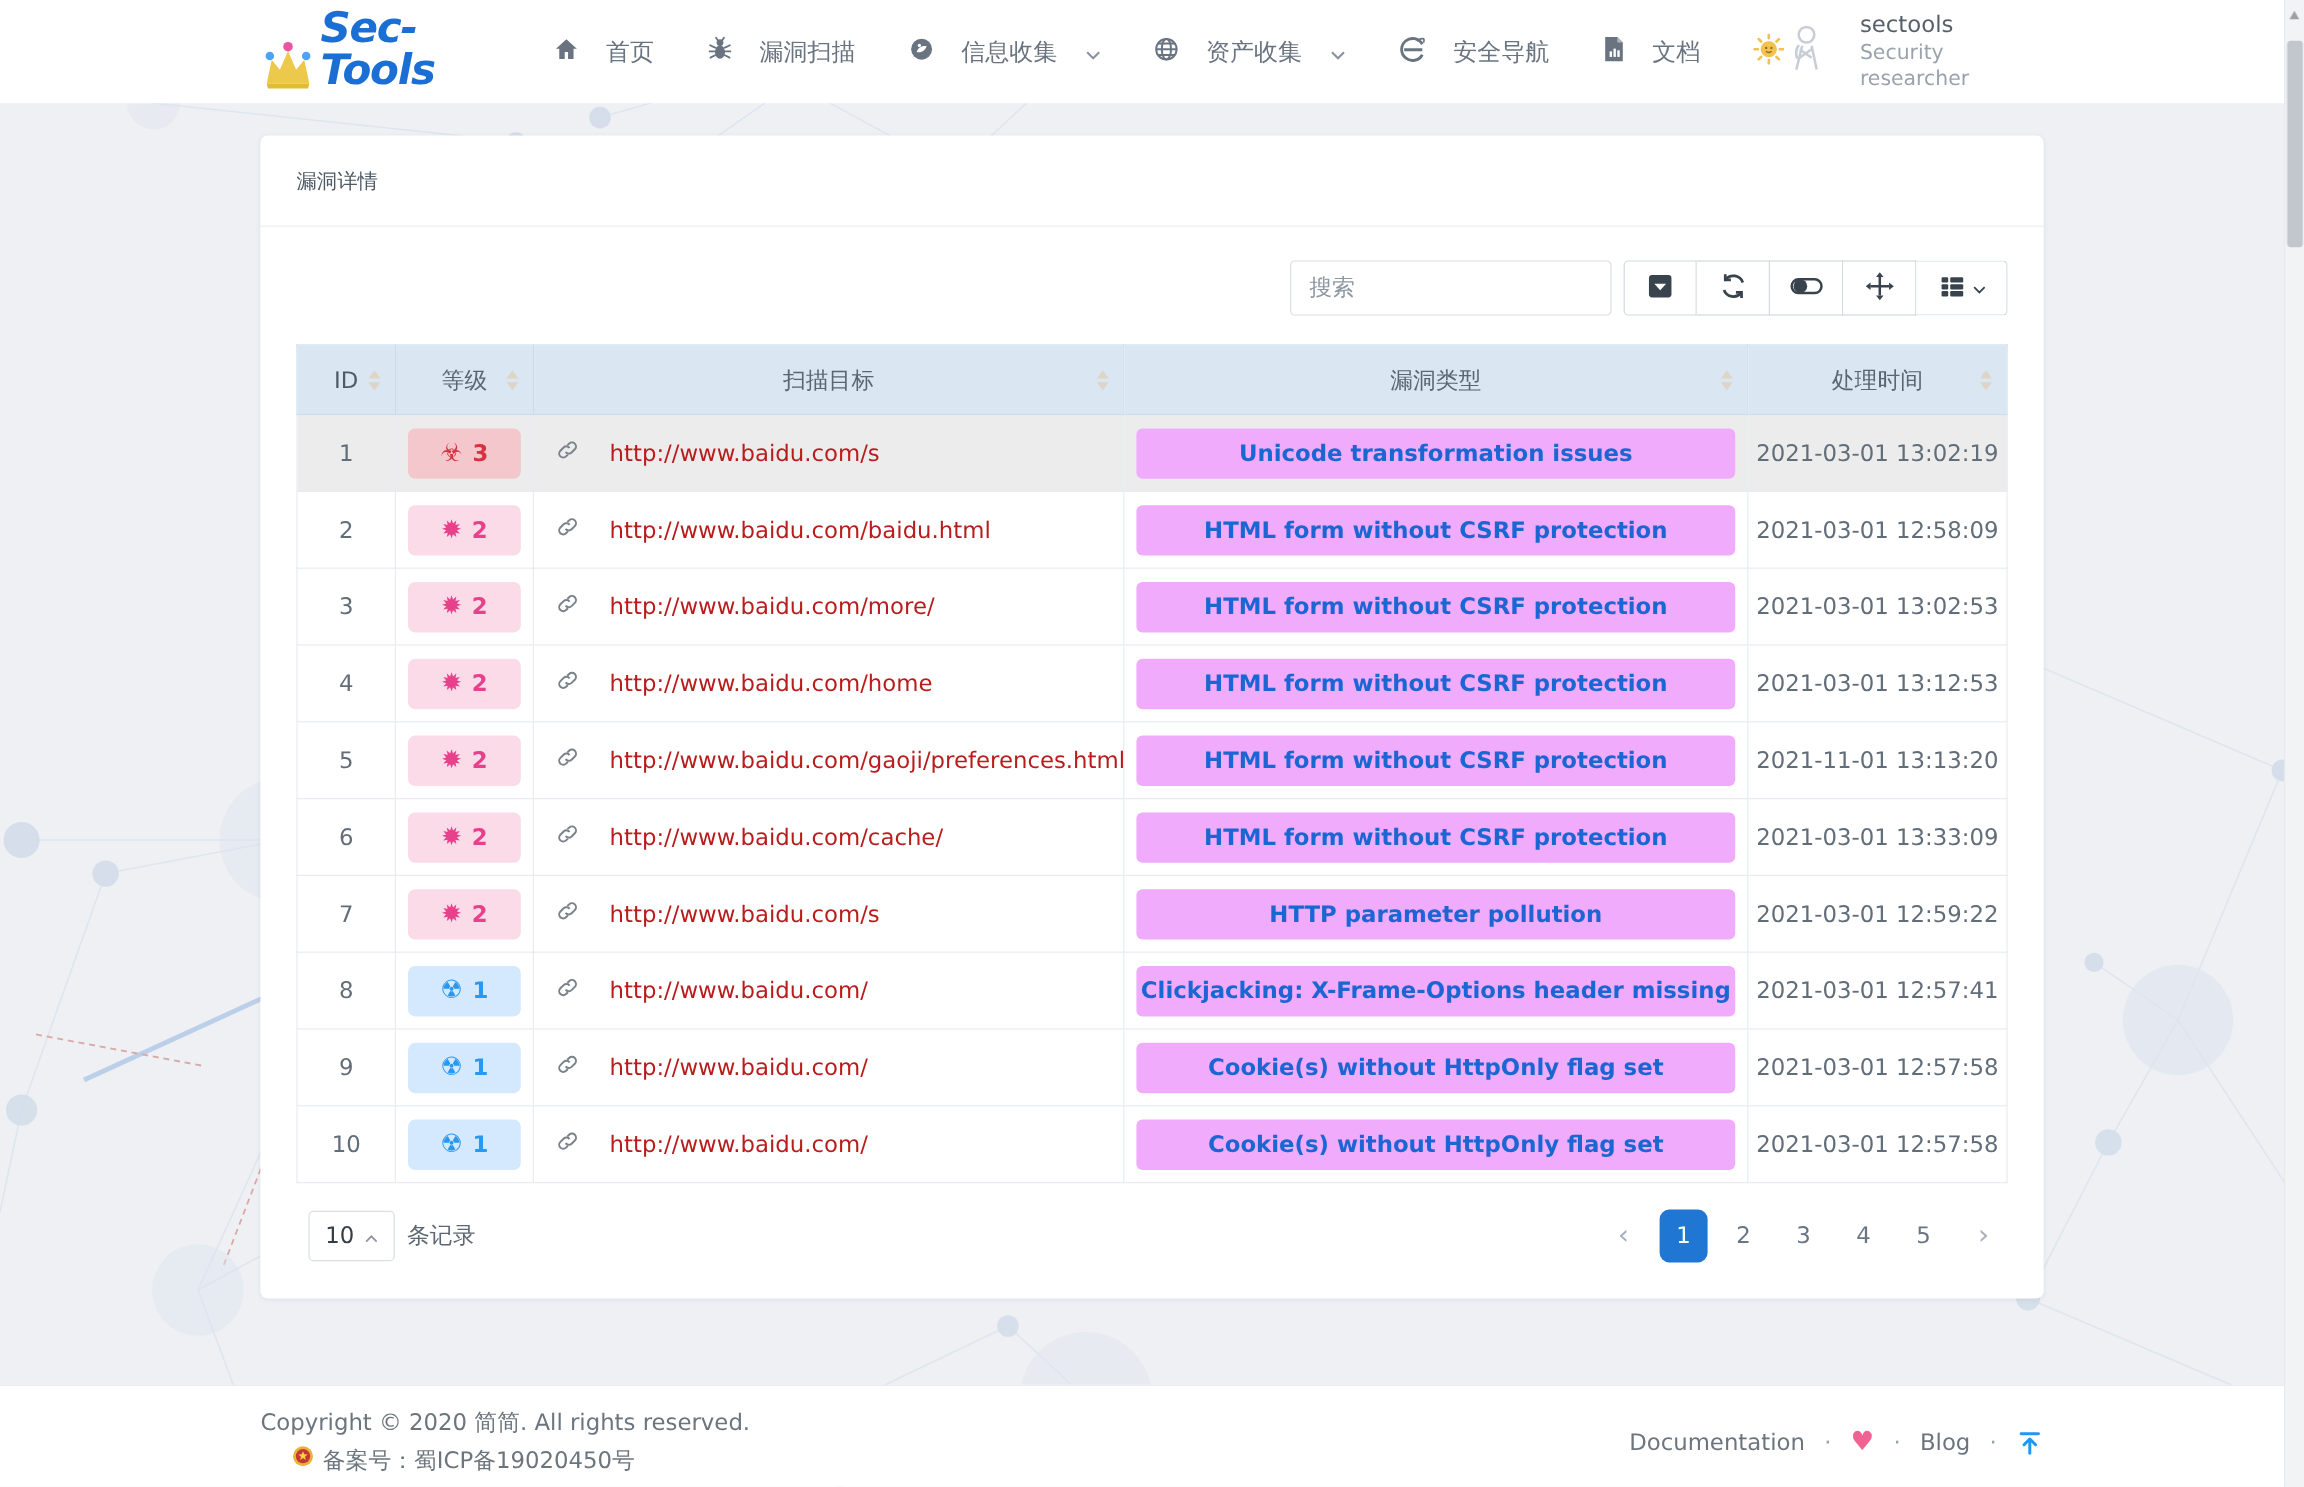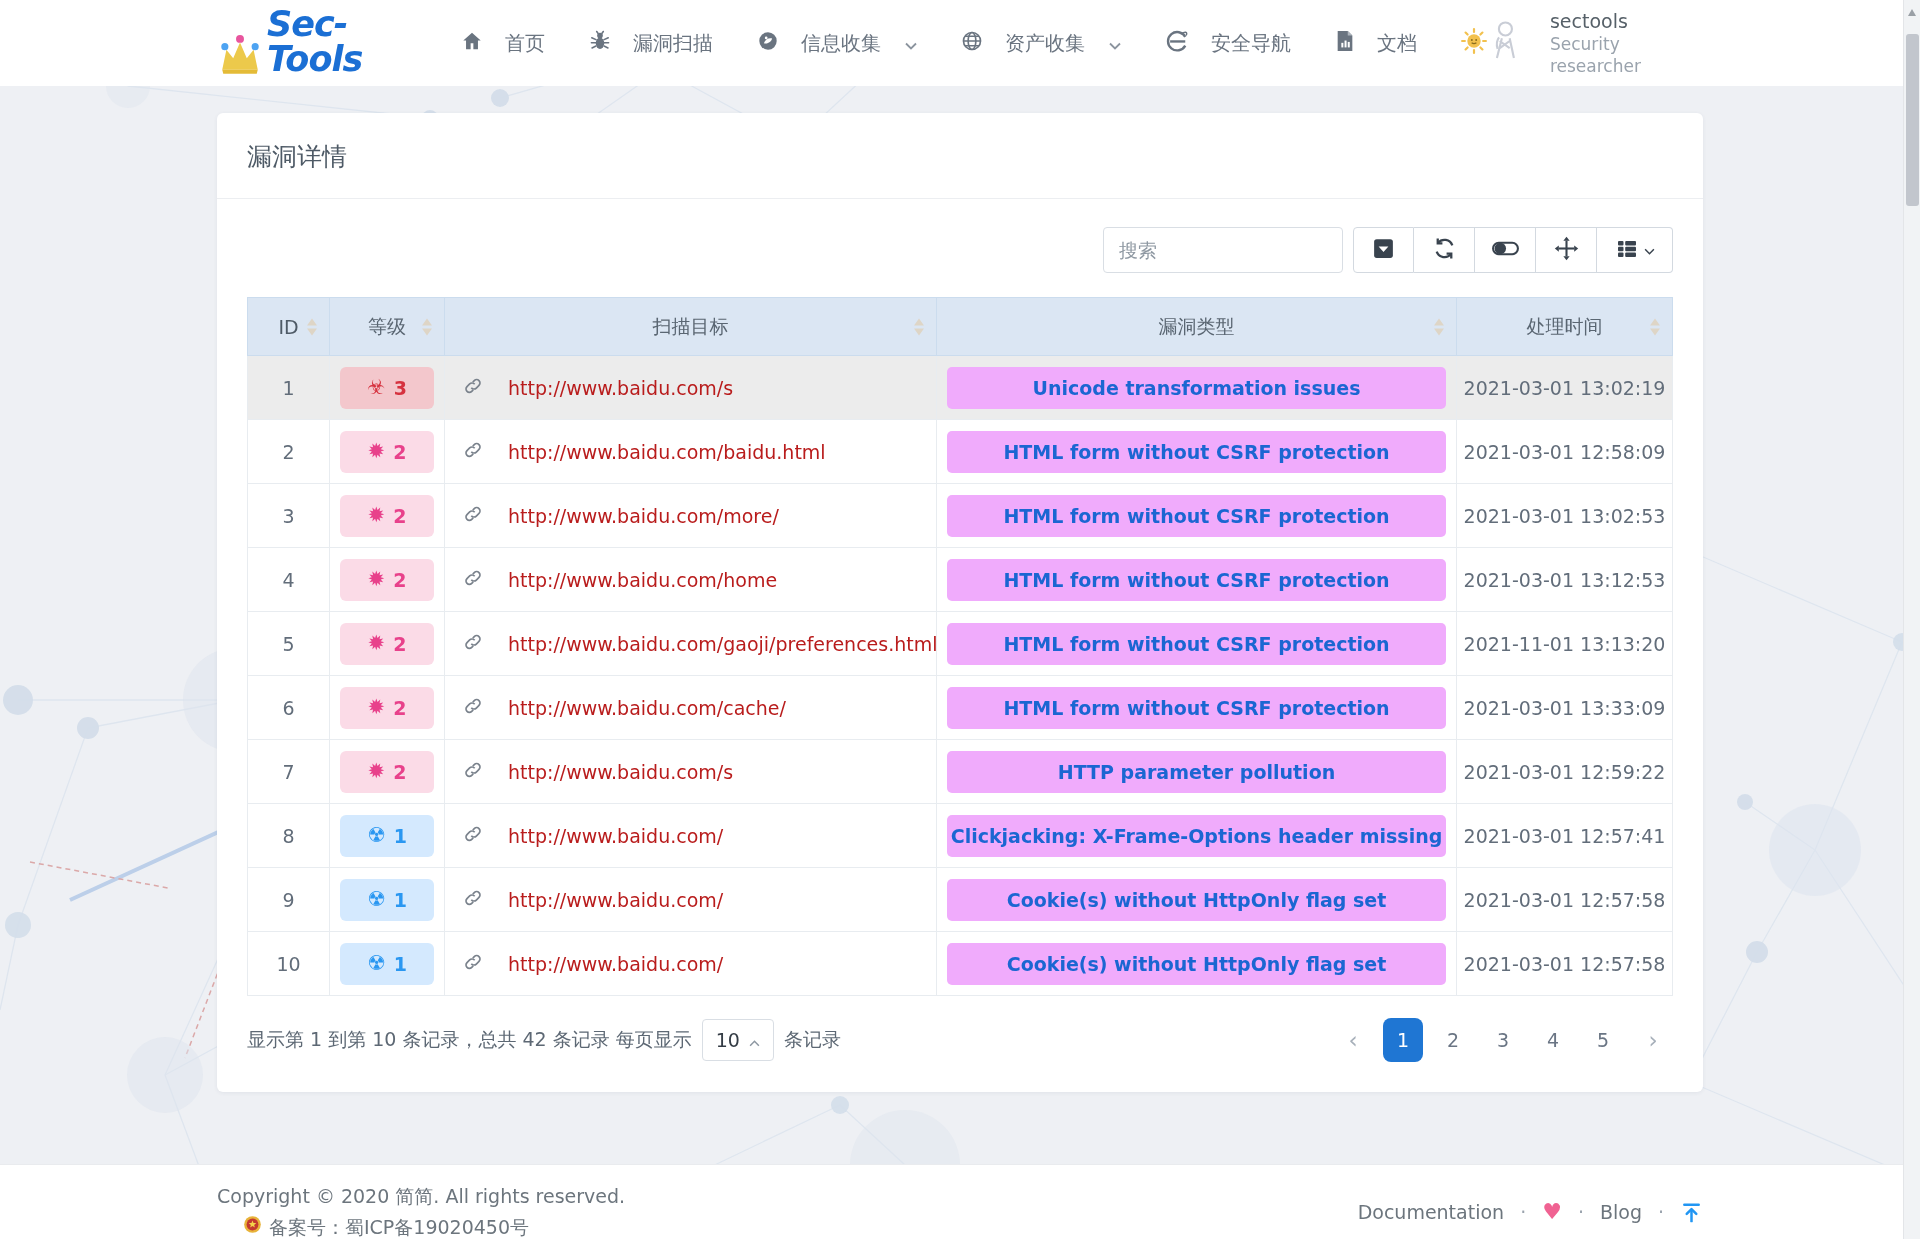--- a/index.html
+++ b/index.html
@@ -26,25 +26,25 @@
   .nav-item svg { flex:none; }
   .nav-caret { margin-left:2px; color:#8b949e; }
   .user { margin-left:auto; display:flex; align-items:center; gap:29px; cursor:pointer; padding-right:6px; }
   .user-text { line-height:1.3; }
   .user-name { font-size:19px; color:#566068; }
   .user-role { font-size:17px; color:#9aa3ad; }
   
   main { position:relative; z-index:1; }
   .card { width:1486px; margin:27px auto 0; background:#fff; border-radius:6px; box-shadow:0 1px 4px rgba(40,60,90,.07); }
   .card-header { padding:27px 30px 25px; border-bottom:1px solid #eceef1; }
-  .page-title { font-size:25px; font-weight:500; color:#4e5a66;font-family:Liberation Mono, monospace; }
+  .page-title { font-size:17px; font-weight:500; color:#4e5a66;font-family:Liberation Mono, monospace; }
   .card-body { padding:28px 30px 30px; }
   
   .toolbar { display:flex; justify-content:flex-end; gap:10px; margin-bottom:24px; }
-  .search-input { width:240px; height:46px; border:1px solid #d9dee4; border-radius:4px; padding:0 15px;
+  .search-input { width:268px; height:46px; border:1px solid #d9dee4; border-radius:4px; padding:0 15px;
     font-size:19px; color:#000000; font-family:inherit; outline:none; }
   .search-input::placeholder { color:#8d97a1; }
   .btn-group { display:flex; }
   .tool-btn { width:61px; height:46px; background:#fff; border:1px solid #d3d9e0; border-left-width:0;
     display:flex; align-items:center; justify-content:center; gap:5px; color:#39434e; cursor:pointer; }
   .tool-btn:first-child { border-left-width:1px; border-radius:4px 0 0 4px; }
   .tool-btn:last-child { border-radius:0 4px 4px 0; width:76px; }
   
   table { width:100%; border-collapse:collapse; font-size:19px; table-layout:fixed; }
   thead th { background:#dbe6f3; border:1px solid #cbdcee; height:58px; font-weight:400; color:#5a6672;
@@ -637,21 +637,20 @@
     <td class="c-vuln">
       <span class="pill">Cookie(s) without HttpOnly flag set</span>
     </td>
     <td class="c-time">2021-03-01 12:57:58</td>
   </tr>
           </tbody>
       </table>
 
       <div class="table-footer">
         <div class="info">
-          <span>显示第 1 到第 10 条记录，总共 42 条记录 每页显示</span>
           <span class="page-size">
             <span>10</span>
             <span>
               <svg width="11" height="7" viewBox="0 0 12 8" fill="none" stroke="#8d97a1" stroke-width="1.7">
                   <path d="M1 6.5l5-5 5 5"></path>
                 </svg>
             </span>
           </span>
           <span>条记录</span>
         </div>

